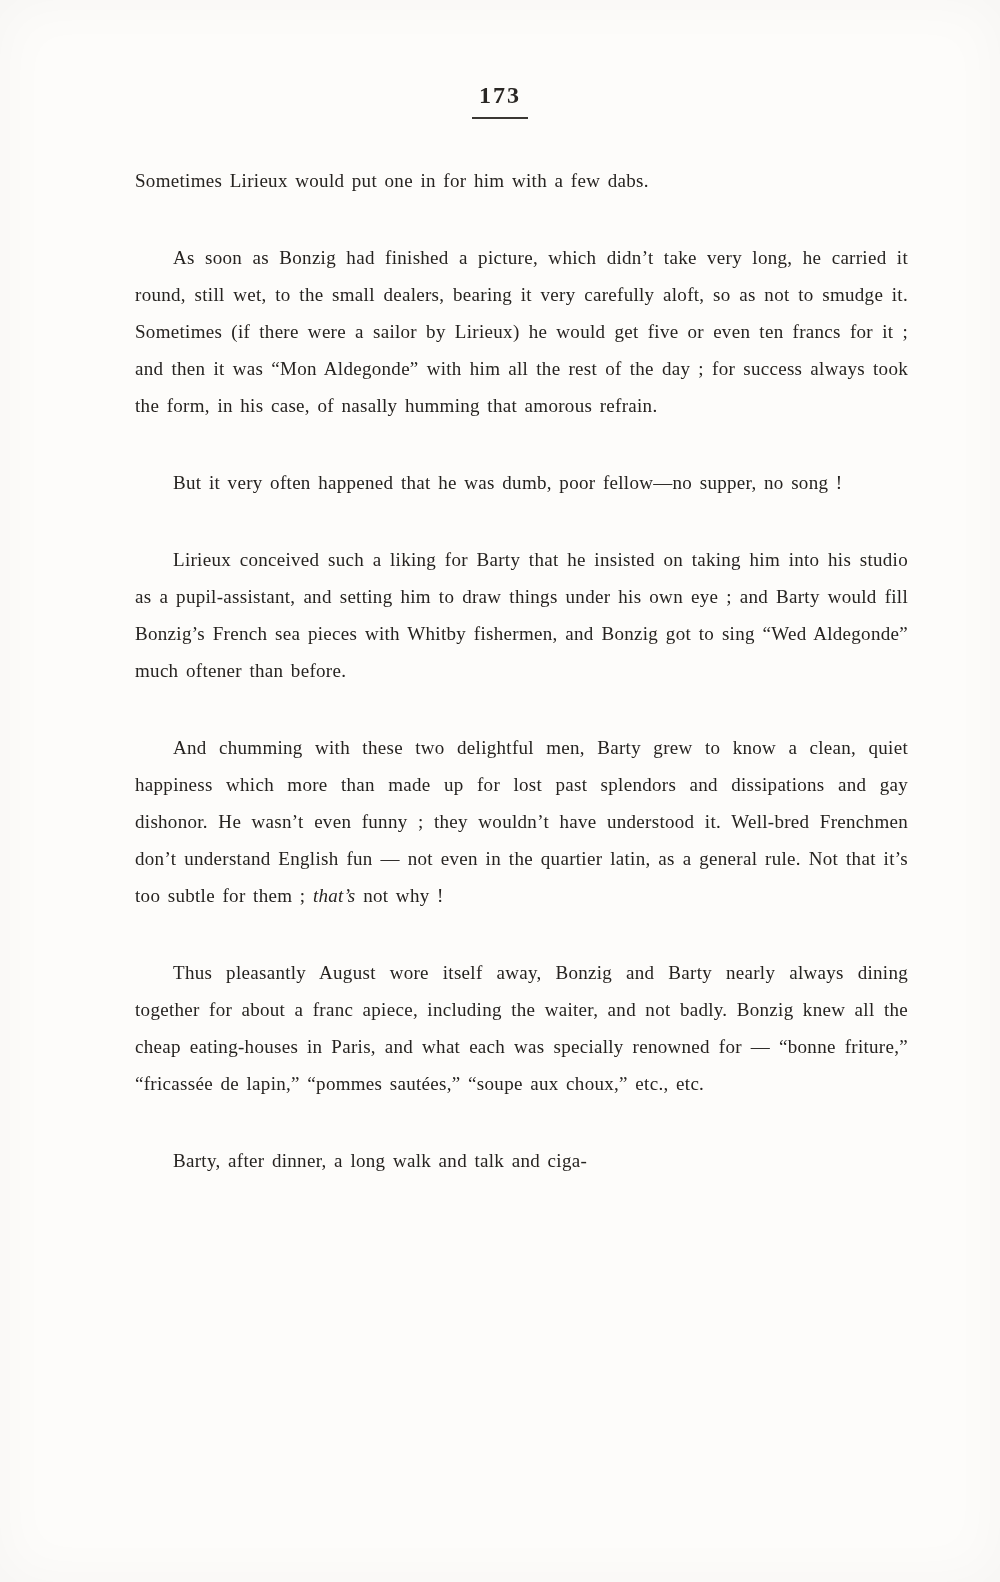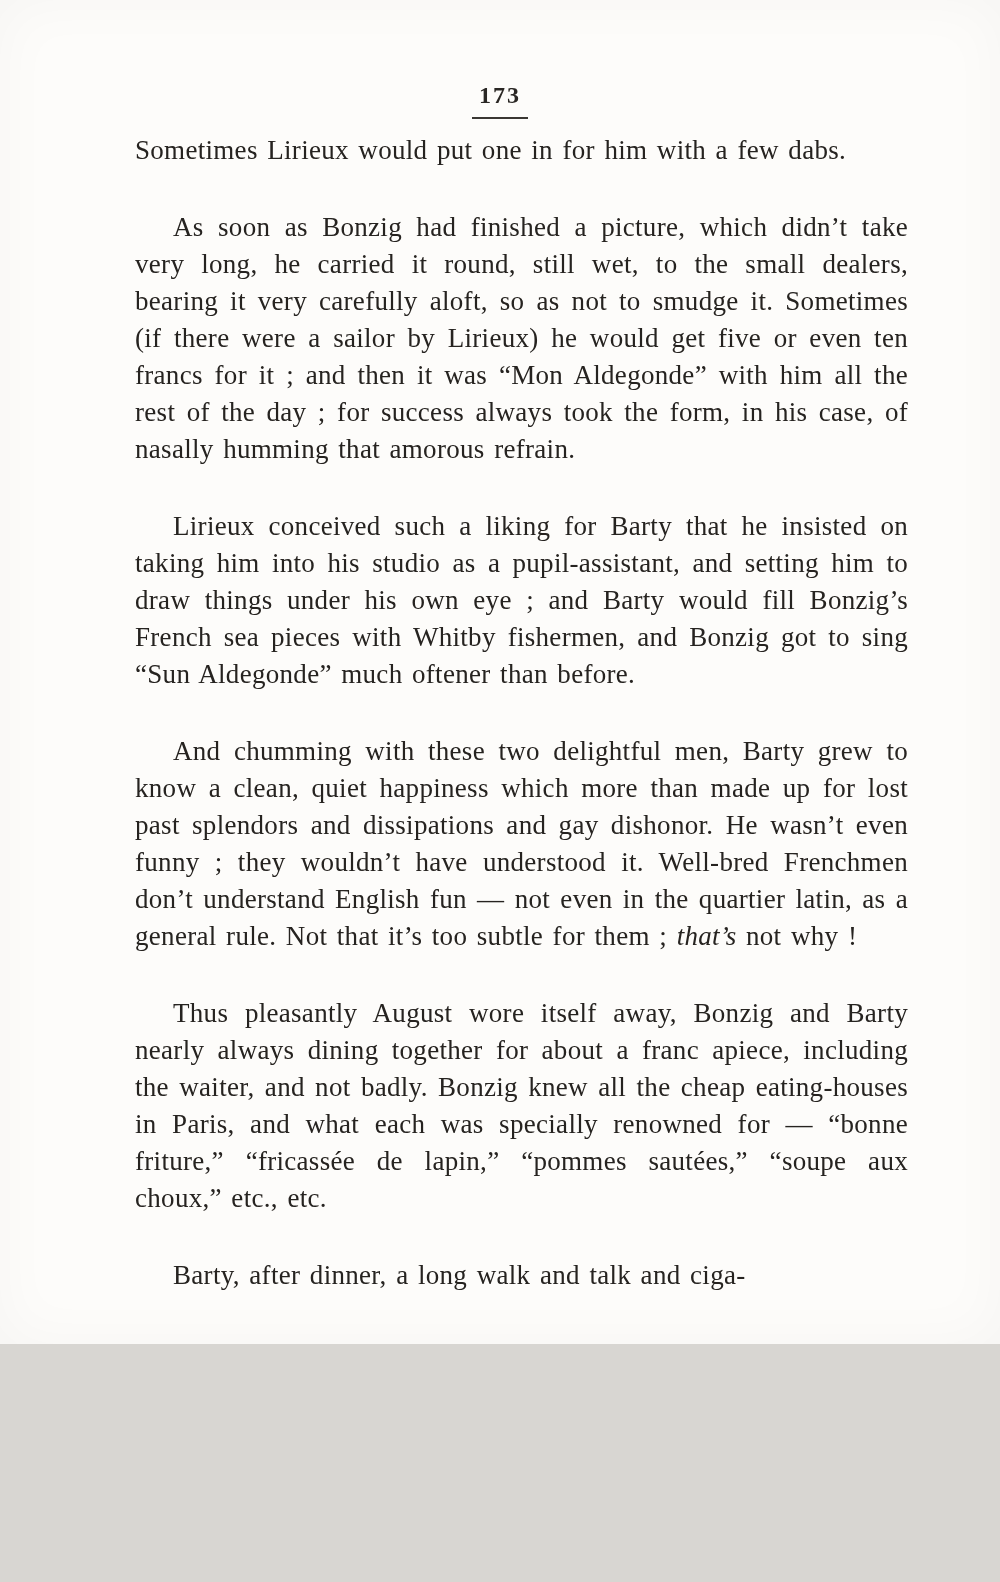--- a/index.html
+++ b/index.html
@@ -3,21 +3,21 @@
 <meta charset="utf-8">
 <style>
   html, body {
     margin: 0;
     padding: 0;
     background: #d8d6d2;
   }
   .book-page {
     position: relative;
     width: 1000px;
-    height: 1344px;
+    height: 1582px;
     margin: 0 auto;
     background: #fdfcfa;
     color: #262320;
     font-family: "Liberation Serif", "DejaVu Serif", serif;
     overflow: hidden;
     box-shadow: inset 0 0 60px rgba(0,0,0,0.03);
   }
   .page-header {
     position: absolute;
     top: 82px;
@@ -33,24 +33,24 @@
   }
   .page-number-rule {
     width: 56px;
     height: 0;
     border: none;
     border-top: 2px solid #3a3733;
     margin: 8px auto 0 auto;
   }
   .text-block {
     position: absolute;
-    top: 132px;
+    top: 162px;
     left: 135px;
     width: 773px;
-    font-size: 27px;
+    font-size: 19px;
     line-height: 37px;
     text-align: justify;
     letter-spacing: 0.3px;
     word-spacing: 2.5px;
   }
   .para {
     margin: 0;
     padding: 0;
   }
   .para.indent {
@@ -66,18 +66,19 @@
 
 <div class="book-page">
   <div class="page-header">
     <div class="page-number">173</div>
     <hr class="page-number-rule">
   </div>
 
   <div class="text-block">
       <p class="para"><span>Sometimes Lirieux would put one in for him with a few dabs.</span></p>
       <p class="para indent"><span>As soon as Bonzig had finished a picture, which didn’t take very long, he carried it round, still wet, to the small dealers, bearing it very carefully aloft, so as not to smudge it.  Sometimes (if there were a sailor by Lirieux) he would get five or even ten francs for it ; and then it was “Mon Aldegonde” with him all the rest of the day ; for success always took the form, in his case, of nasally humming that amorous refrain.</span></p>
-      <p class="para indent"><span>Lirieux conceived such a liking for Barty that he insisted on taking him into his studio as a pupil-assistant, and setting him to draw things under his own eye ; and Barty would fill Bonzig’s French sea pieces with Whitby fishermen, and Bonzig got to sing “Sun Aldegonde” much oftener than before.</span></p>
+      <p class="para indent"><span>But it very often happened that he was dumb, poor fellow—no supper, no song !</span></p>
+      <p class="para indent"><span>Lirieux conceived such a liking for Barty that he insisted on taking him into his studio as a pupil-assistant, and setting him to draw things under his own eye ; and Barty would fill Bonzig’s French sea pieces with Whitby fishermen, and Bonzig got to sing “Wed Aldegonde” much oftener than before.</span></p>
       <p class="para indent"><span>And chumming with these two delightful men, Barty grew to know a clean, quiet happiness which more than made up for lost past splendors and dissipations and gay dishonor.  He wasn’t even funny ; they wouldn’t have understood it.  Well-bred Frenchmen don’t understand English fun — not even in the quartier latin, as a general rule.  Not that it’s too subtle for them ; </span><i>that’s</i><span> not why !</span></p>
       <p class="para indent"><span>Thus pleasantly August wore itself away, Bonzig and Barty nearly always dining together for about a franc apiece, including the waiter, and not badly.  Bonzig knew all the cheap eating-houses in Paris, and what each was specially renowned for — “bonne friture,” “fricassée de lapin,” “pommes sautées,” “soupe aux choux,” etc., etc.</span></p>
       <p class="para indent"><span>Barty, after dinner, a long walk and talk and ciga-</span></p>
     </div>
 </div>
 
 </body></html>

